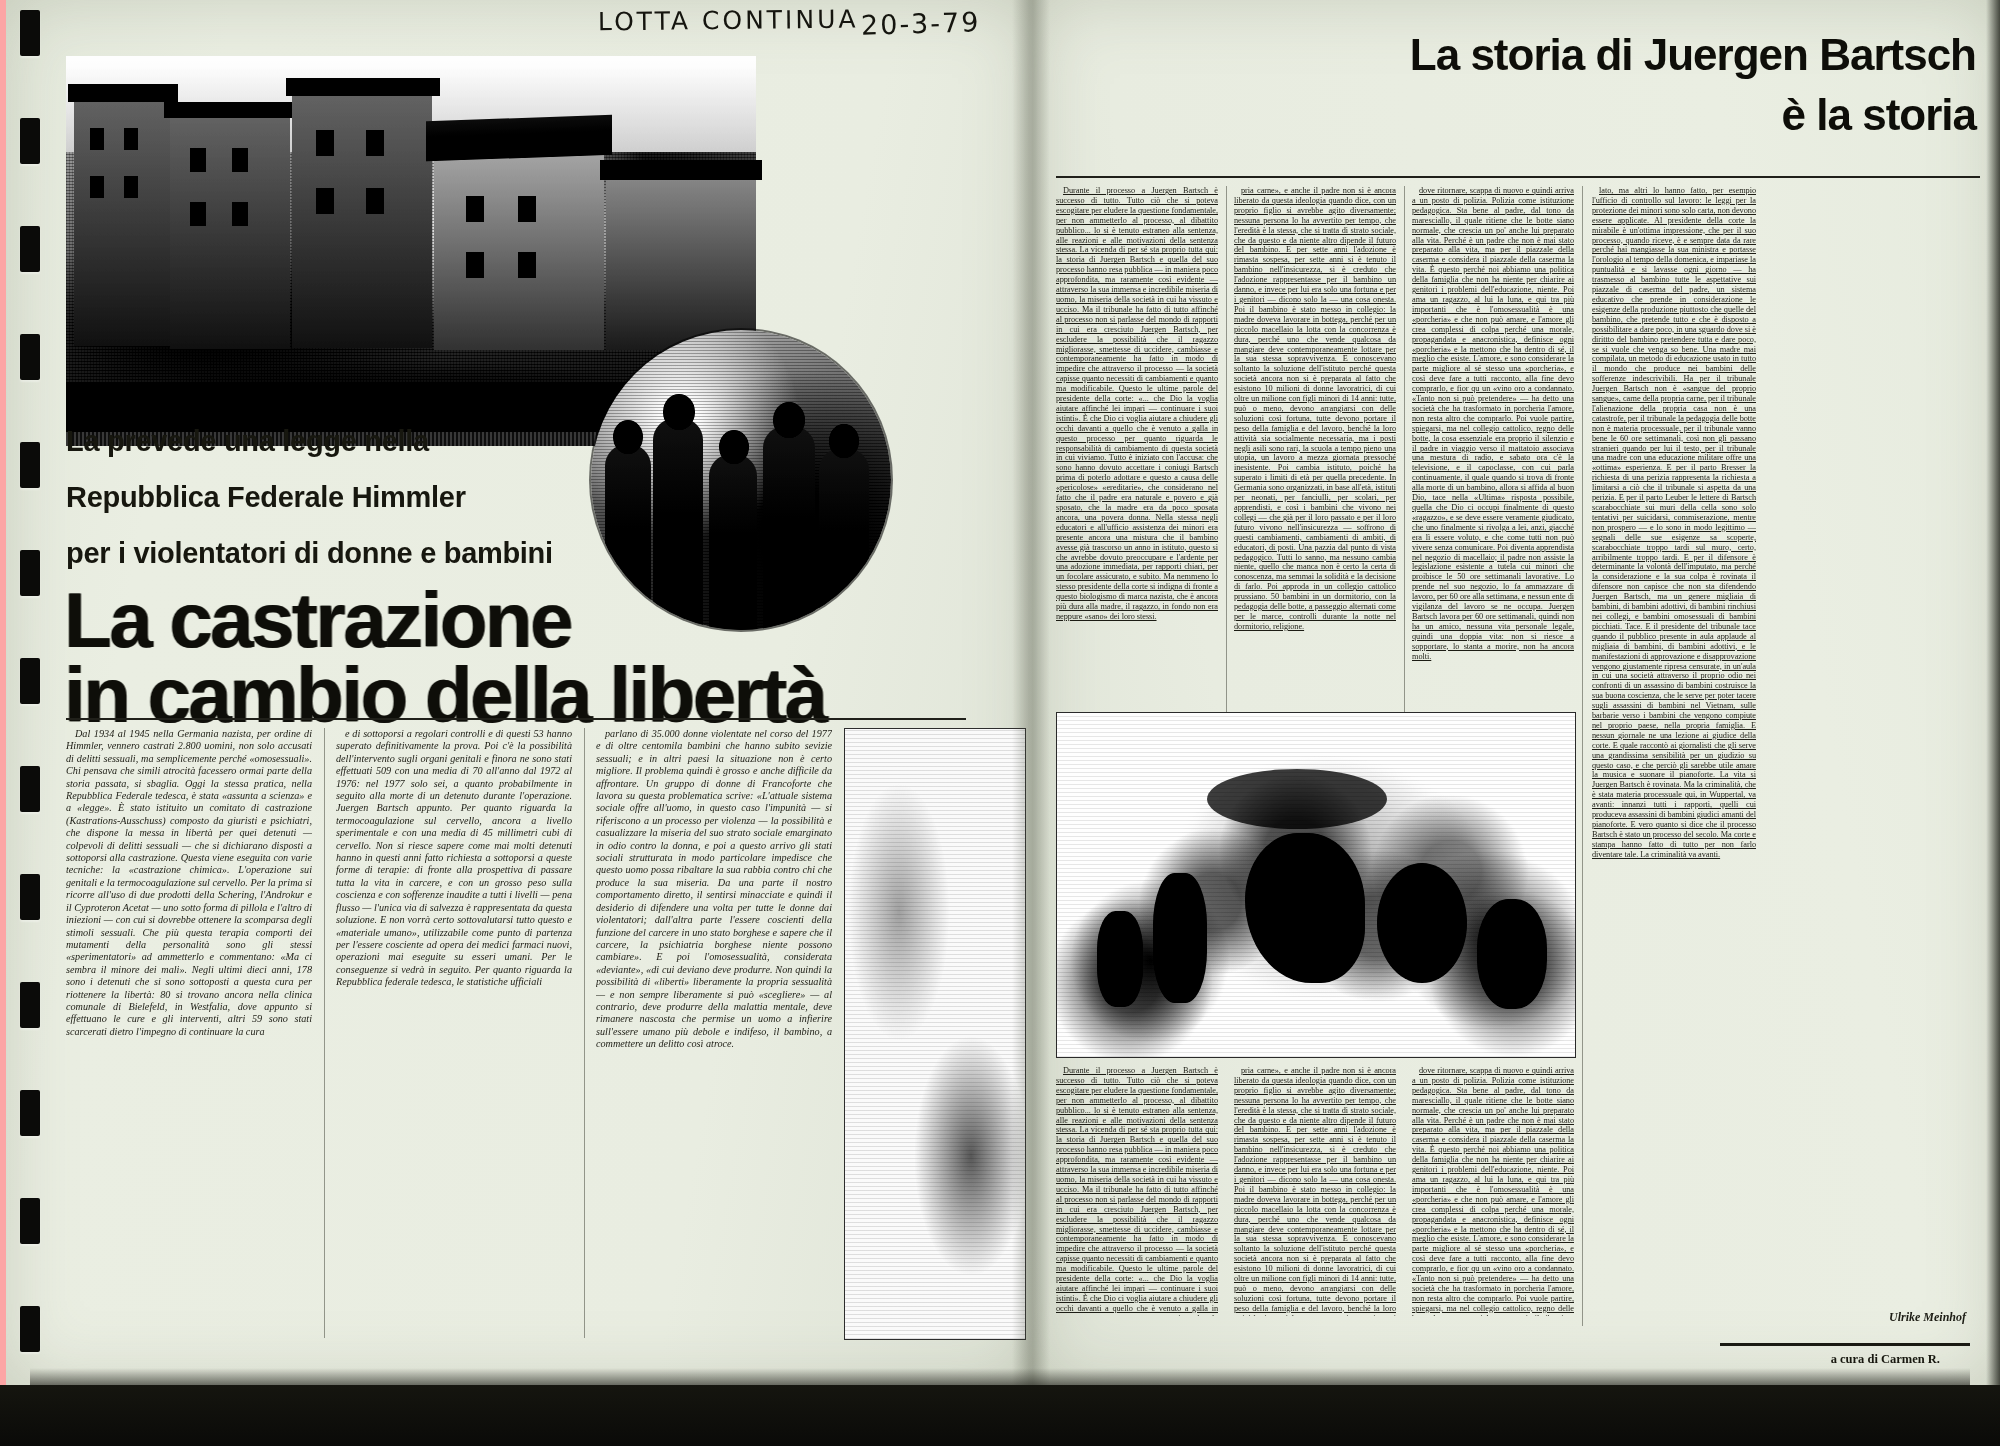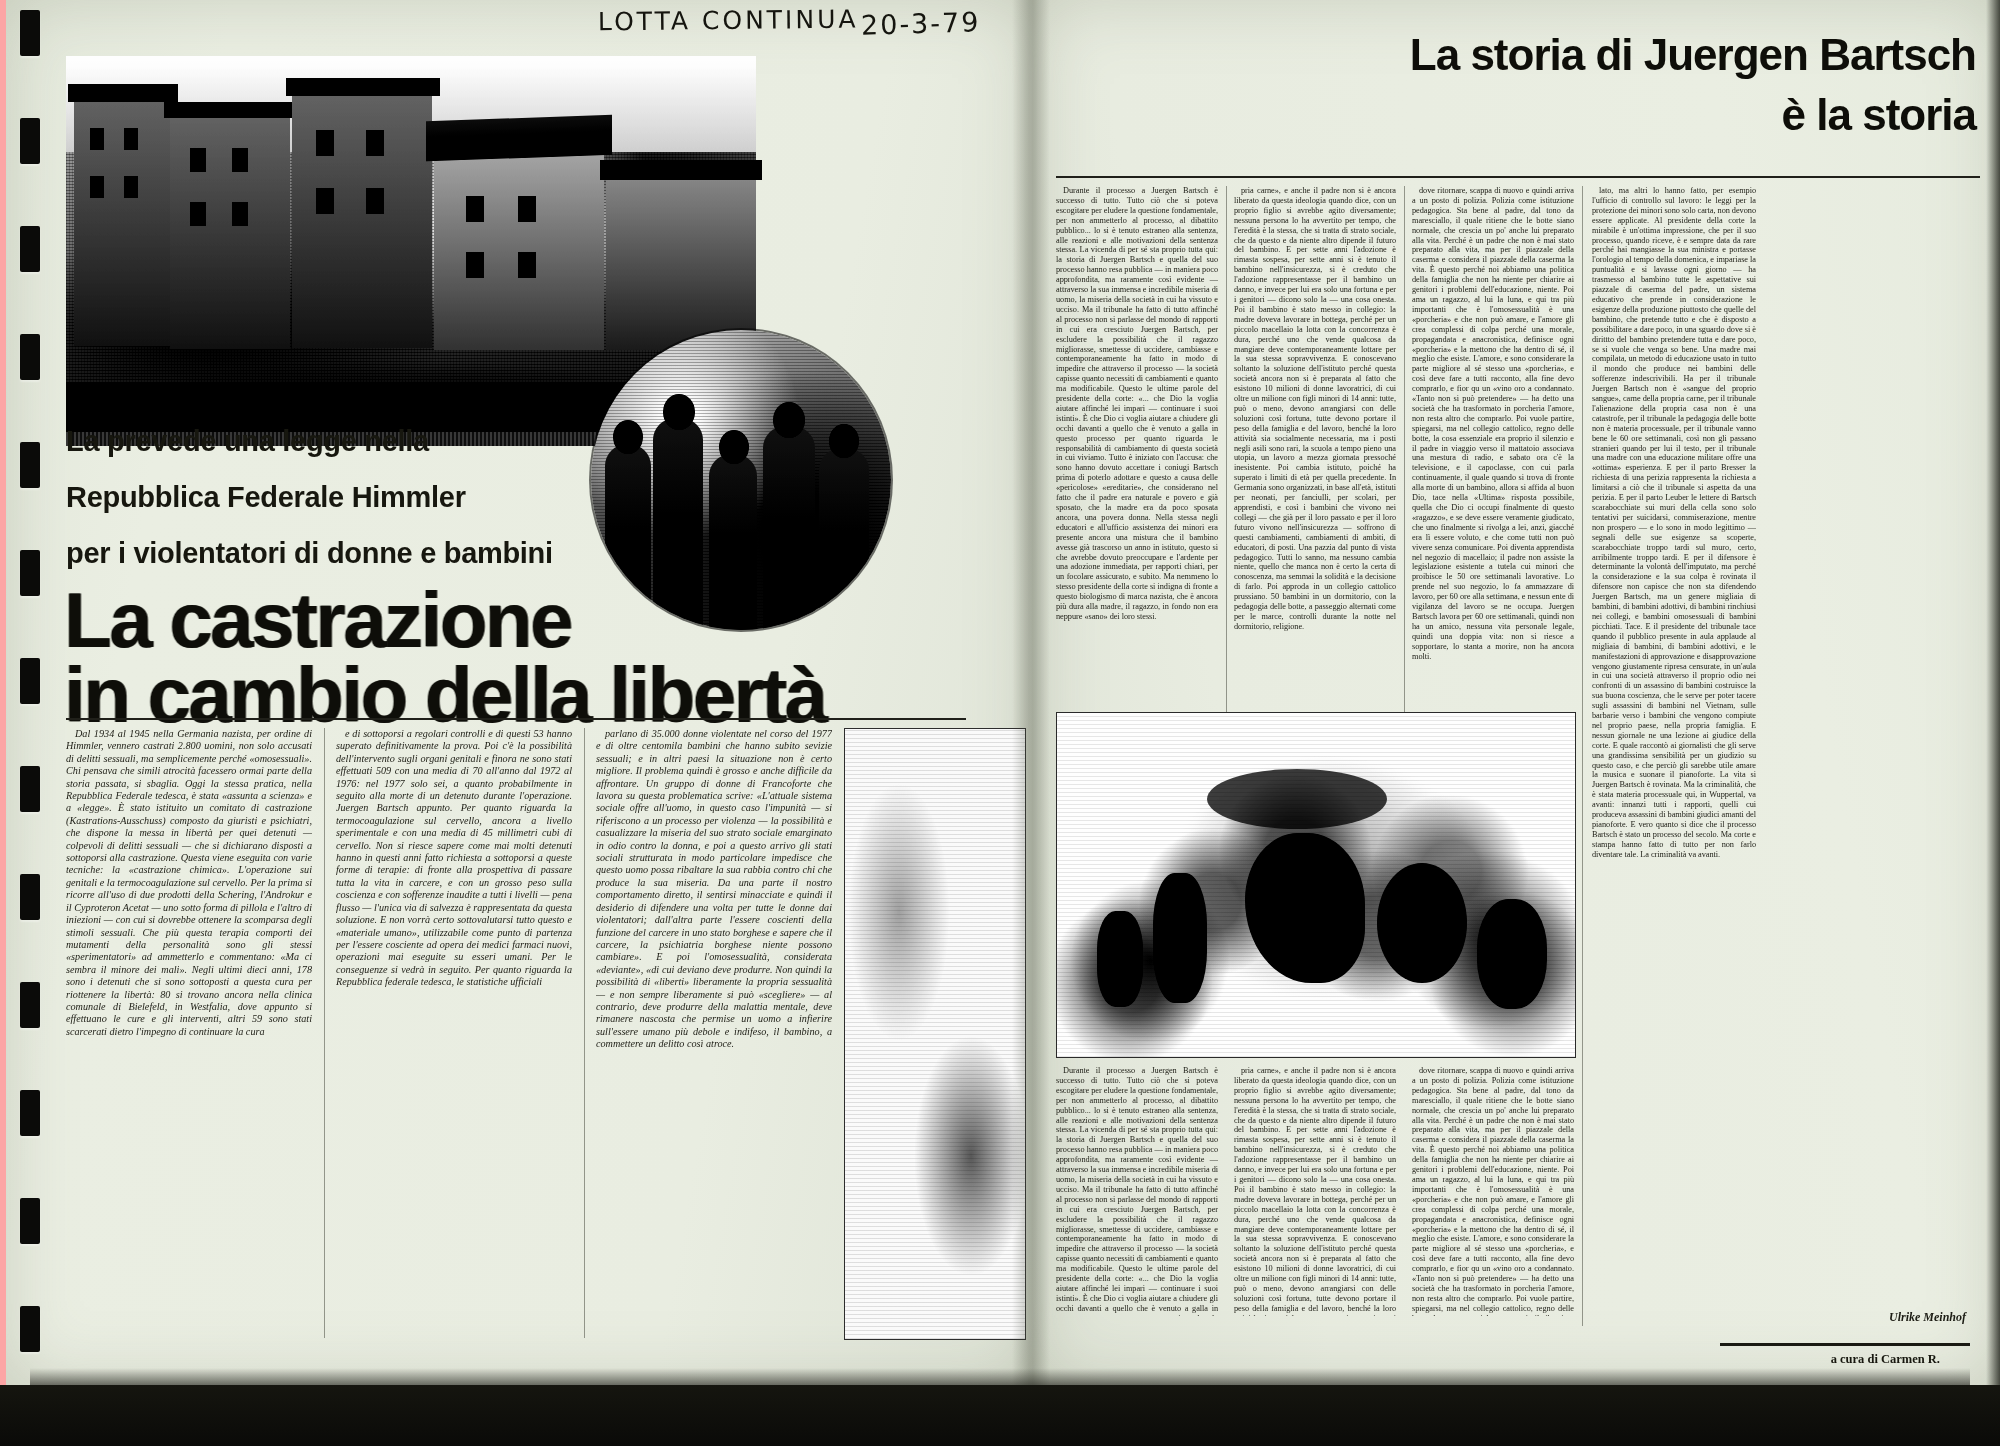--- a/index.html
+++ b/index.html
@@ -85,21 +85,21 @@
 
   .rh{position:absolute;right:24px;font-weight:800;color:#0e0e09;letter-spacing:-1px;text-align:right;font-size:44px;}
   #rh1{top:30px;}
   #rh2{top:90px;}
   #rh3{top:150px;}
 
   
   .col{position:absolute;color:#1c1c14;text-align:justify;
        font-family:"Liberation Serif",serif;}
   .tiny{font-size:8.3px;line-height:9.9px;letter-spacing:-.05px;}
-  .tiny p{margin:0 0 1px 0;text-indent:7px;}
+  .tiny p{margin:0 0 1px 0;text-indent:7px;text-decoration:underline;}
   .ital{font-style:italic;font-size:10.2px;line-height:12.4px;}
   .ital p{margin:0 0 2px 0;text-indent:9px;}
 
   .rule{position:absolute;background:#20201a;}
 
   
   #illus{position:absolute;left:770px;top:705px;width:700px;height:350px;
      background:
        repeating-linear-gradient(0deg,rgba(0,0,0,.10) 0 1px,rgba(0,0,0,0) 1px 4px),
        radial-gradient(ellipse 44% 52% at 52% 48%,#8f9184 0%,rgba(143,145,132,0) 70%),

